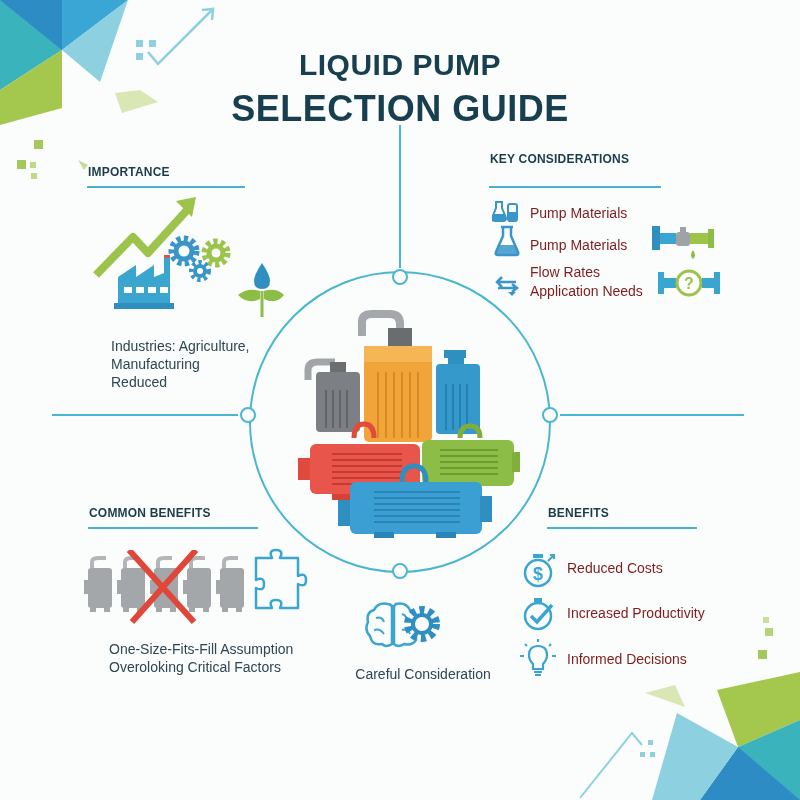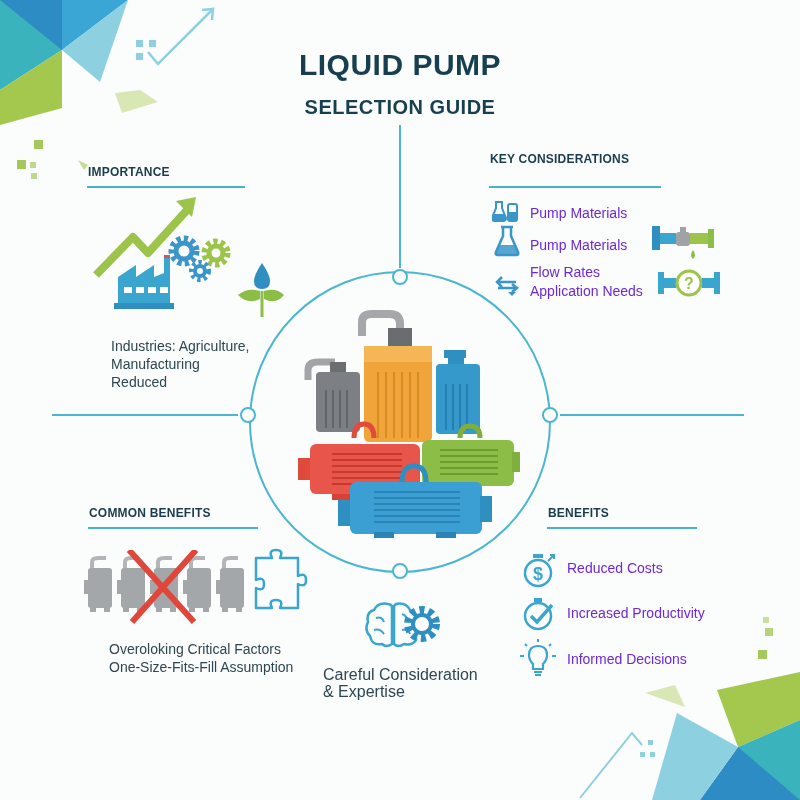--- a/index.html
+++ b/index.html
@@ -1,24 +1,24 @@
 <!DOCTYPE html>
 <html><head>
 <meta charset="utf-8">
 <style>
   html,body{margin:0;padding:0;}
   body{width:800px;height:800px;position:relative;overflow:hidden;background:#fbfcfc;font-family:"Liberation Sans","DejaVu Sans",sans-serif;color:#1f3f4c;}
   .abs{position:absolute;}
   .title{left:0;width:800px;text-align:center;font-weight:bold;color:#173f4f;letter-spacing:0.5px;}
   .t1{top:48px;font-size:30px;}
-  .t2{top:96px;font-size:20px;}
+  .t2{top:88px;font-size:36px;}
   .section-h{font-weight:bold;font-size:12px;color:#1b3c4b;letter-spacing:0.2px;}
   .uline{height:2px;background:#4ab0cc;}
   .txt{font-size:14px;color:#2d4652;line-height:18px;margin-left:23px;}
-  .kc{font-size:14px;color:#6d28d9;}
+  .kc{font-size:14px;color:#7f1d1d;}
   svg{display:block;}
 </style>
 </head>
 <body>
 
 <svg class="abs" style="left:0;top:0" width="260" height="200" viewBox="0 0 260 200">
   <polygon points="0,0 62,0 62,50 0,90" fill="#3ab3bd"></polygon>
   <polygon points="62,0 128,0 62,50" fill="#3aa6d6"></polygon>
   <polygon points="62,0 62,50 0,0" fill="#2d8cc4"></polygon>
   <polygon points="62,50 128,0 100,82" fill="#8dd0e0"></polygon>
@@ -263,34 +263,33 @@
         <rect x="20" y="58" width="6" height="4"></rect>
       </g>
   </g>
   <line x1="45" y1="0" x2="110" y2="72" stroke="#e0463a" stroke-width="6"></line>
   <line x1="112" y1="0" x2="48" y2="72" stroke="#e0463a" stroke-width="6"></line>
 </svg>
 <svg class="abs" style="left:252px;top:548px" width="58" height="66" viewBox="0 0 58 66">
   <path d="M4,10 L20,10 Q16,2 24,2 Q32,2 28,10 L46,10 L46,28 Q54,24 54,32 Q54,40 46,36 L46,60 L28,60 Q32,52 24,52 Q16,52 20,60 L4,60 L4,40 Q12,44 12,36 Q12,28 4,32 Z" fill="none" stroke="#3aa6d0" stroke-width="2.5" stroke-linejoin="round"></path>
 </svg>
 <div class="abs txt" style="left:86px;top:640px;font-size:14px">
+  <div>One-Size-Fits-Fill Assumption</div>
   <div>Overoloking Critical Factors</div>
-  <div>One-Size-Fits-Fill Assumption</div>
 </div>
 
 <svg class="abs" style="left:364px;top:600px" width="80" height="50" viewBox="0 0 80 50">
   <path d="M24,4 Q14,2 10,10 Q2,12 4,22 Q0,30 6,36 Q8,46 18,44 Q22,48 28,44 L28,6 Q26,4 24,4 Z" fill="none" stroke="#3aa6d0" stroke-width="2.5"></path>
   <path d="M32,4 Q42,2 46,10 Q52,12 52,18 L52,40 Q48,46 40,44 Q34,48 30,44 L30,6 Z" fill="none" stroke="#3aa6d0" stroke-width="2.5"></path>
   <path d="M12,18 Q18,16 20,22 M10,30 Q16,28 20,34 M38,14 Q44,16 42,22 M38,30 Q44,28 46,34" fill="none" stroke="#3aa6d0" stroke-width="2"></path>
   <circle cx="58" cy="24" r="14" fill="none" stroke="#2f8fc0" stroke-width="8" stroke-dasharray="5 4"></circle>
   <circle cx="58" cy="24" r="9" fill="#fff" stroke="#2f8fc0" stroke-width="4"></circle>
 </svg>
-<div class="abs txt" style="left:300px;top:666px;width:200px;font-size:16px;line-height:17px">
+<div class="abs txt" style="left:300px;top:666px;width:200px;text-align:center;font-size:14px;line-height:17px">
   <div>Careful Consideration</div>
-  <div>&amp; Expertise</div>
 </div>
 
 <div class="abs section-h" style="left:548px;top:506px">BENEFITS</div>
 <div class="abs uline" style="left:547px;top:527px;width:150px"></div>
 
 <svg class="abs" style="left:522px;top:553px" width="36" height="36" viewBox="0 0 36 36">
   <rect x="11" y="1" width="10" height="4" fill="#3aa6d0"></rect>
   <circle cx="16" cy="20" r="13" fill="none" stroke="#3aa6d0" stroke-width="2.5"></circle>
   <text x="16" y="27" text-anchor="middle" font-size="18" font-weight="bold" fill="#3aa6d0" font-family="Liberation Sans, sans-serif">$</text>
   <path d="M26,8 L32,2 M28,2 L32,2 L32,6" fill="none" stroke="#3aa6d0" stroke-width="2"></path>

